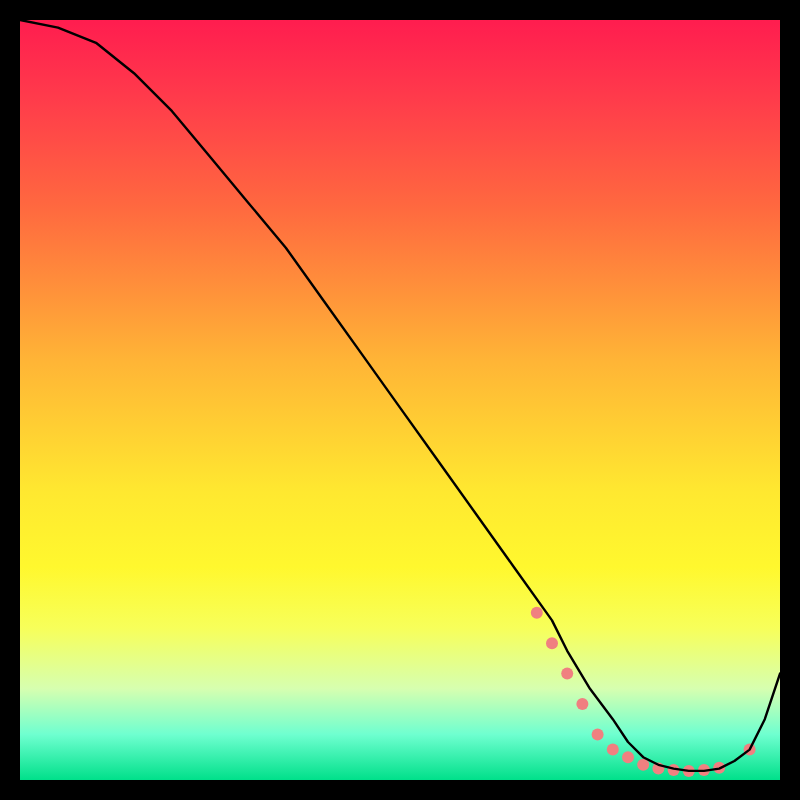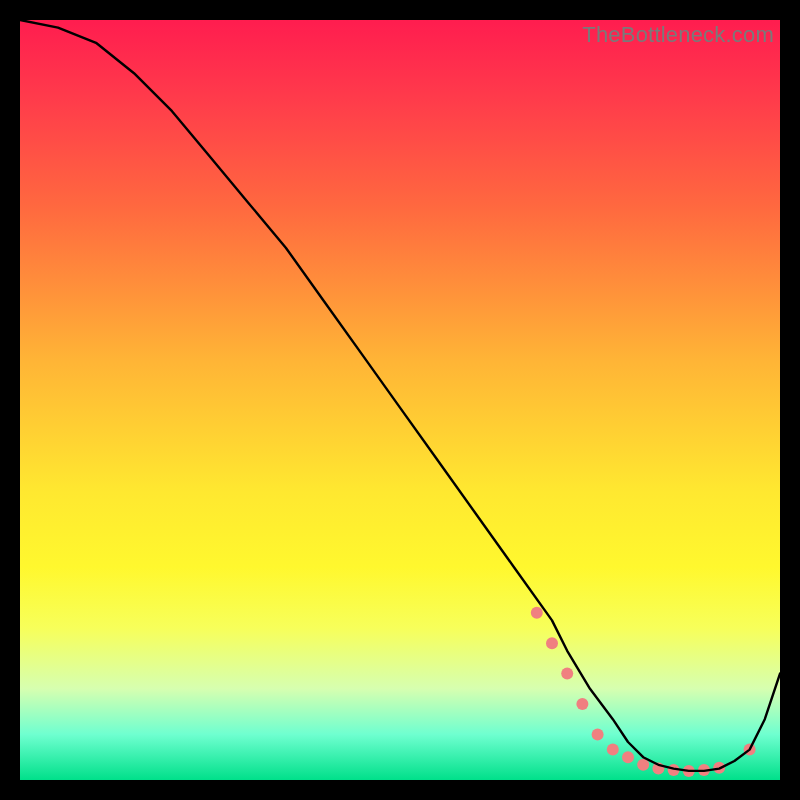--- a/index.html
+++ b/index.html
@@ -55,21 +55,20 @@
     width: 760px;
     height: 760px;
     pointer-events: none;
   }
 </style>
 </head>
 <body>
 
 <div class="frame">
   <div class="plot">
-    <div class="watermark">TheBottleneck.com</div>
     <svg class="curve" viewBox="0 0 760 760" preserveAspectRatio="none">
       <g id="markers-g">
           <circle cx="516.8" cy="592.8" r="6" fill="#f08080"></circle>
           <circle cx="532.0" cy="623.2" r="6" fill="#f08080"></circle>
           <circle cx="547.2" cy="653.6" r="6" fill="#f08080"></circle>
           <circle cx="562.4" cy="684.0" r="6" fill="#f08080"></circle>
           <circle cx="577.6" cy="714.4" r="6" fill="#f08080"></circle>
           <circle cx="592.8" cy="729.6" r="6" fill="#f08080"></circle>
           <circle cx="608.0" cy="737.2" r="6" fill="#f08080"></circle>
           <circle cx="623.2" cy="744.8" r="6" fill="#f08080"></circle>

